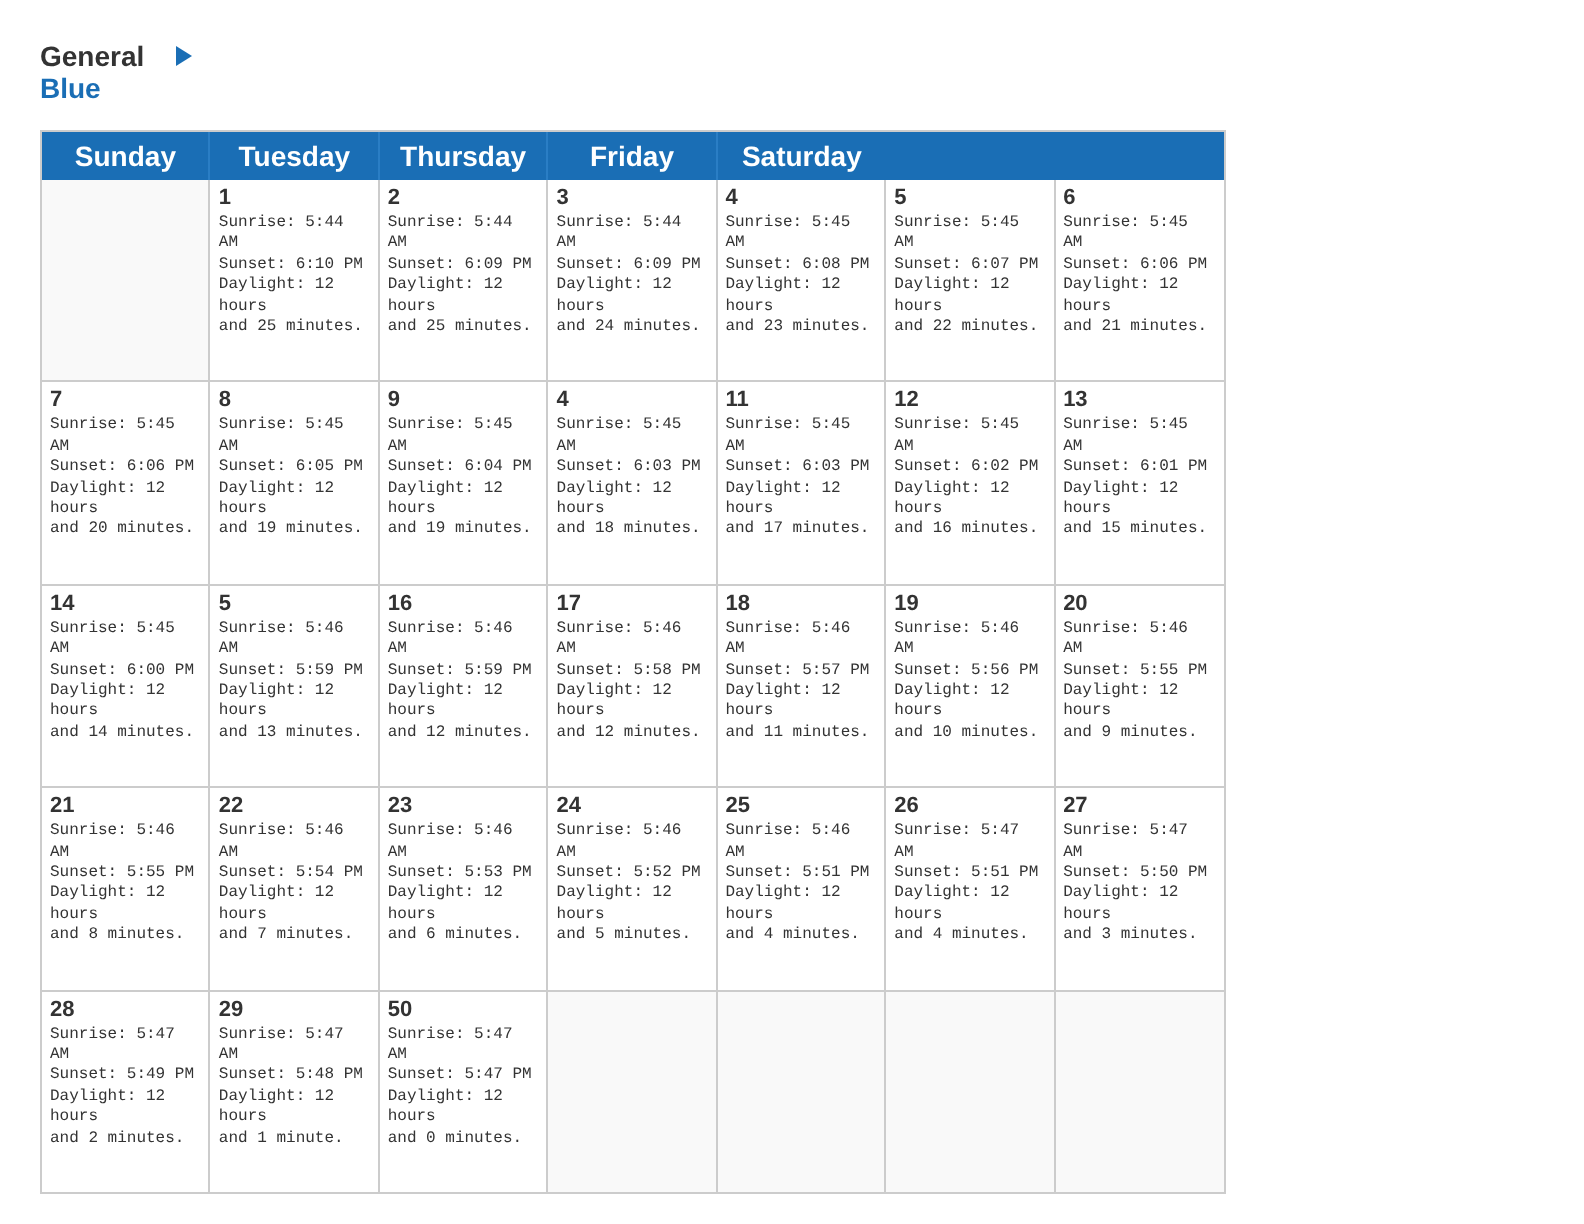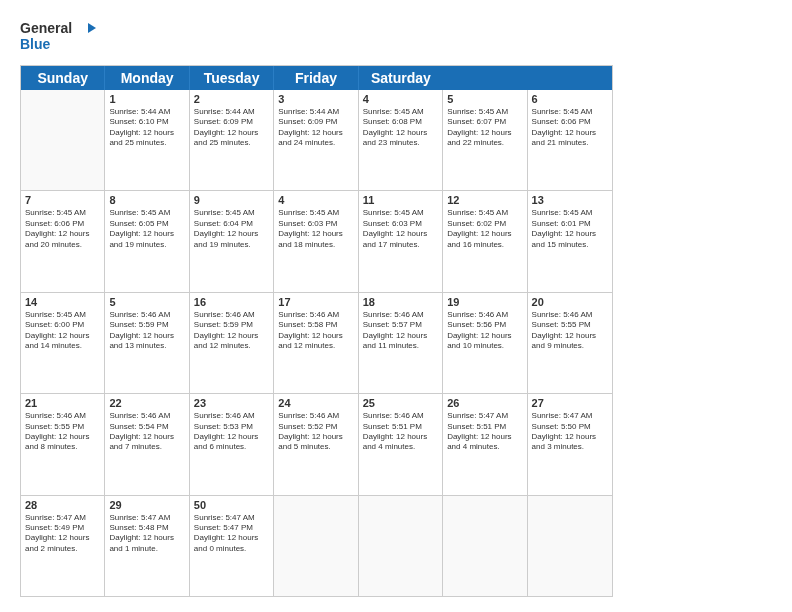--- a/index.html
+++ b/index.html
@@ -94,20 +94,21 @@
       font-size: 11px;
       font-weight: bold;
       color: #333;
       display: block;
       margin-bottom: 2px;
     }
     .cell-text {
       font-size: 8px;
       color: #333;
       line-height: 1.3;
+      font-family: Liberation Mono, monospace;
     }
   </style>
 </head>
 <body>
 
 <div class="page">
   <div class="header">
     <div class="logo">
   <svg width="80" height="40" viewBox="0 0 80 40">
     <text x="0" y="18" font-size="14" font-weight="bold" font-family="Arial" fill="#333">General</text>
@@ -117,22 +118,22 @@
 </div>
     <div class="title-block">
       <div class="main-title"></div>
       <div class="subtitle"></div>
     </div>
   </div>
 
   <div class="calendar">
     <div class="cal-header">
     <div class="cal-header-cell">Sunday</div>
-        <div class="cal-header-cell">Monday</div>
         <div class="cal-header-cell">Tuesday</div>
+        <div class="cal-header-cell">Thursday</div>
         <div class="cal-header-cell">Friday</div>
         <div class="cal-header-cell">Saturday</div>
       </div>
     <div class="cal-body">
     <div class="cal-row">
           <div class="cal-cell empty"></div>
           <div class="cal-cell">
             <span class="day-num">1</span>
             <div class="cell-text" style="white-space: pre-line;">Sunrise: 5:44 AM
 Sunset: 6:10 PM

